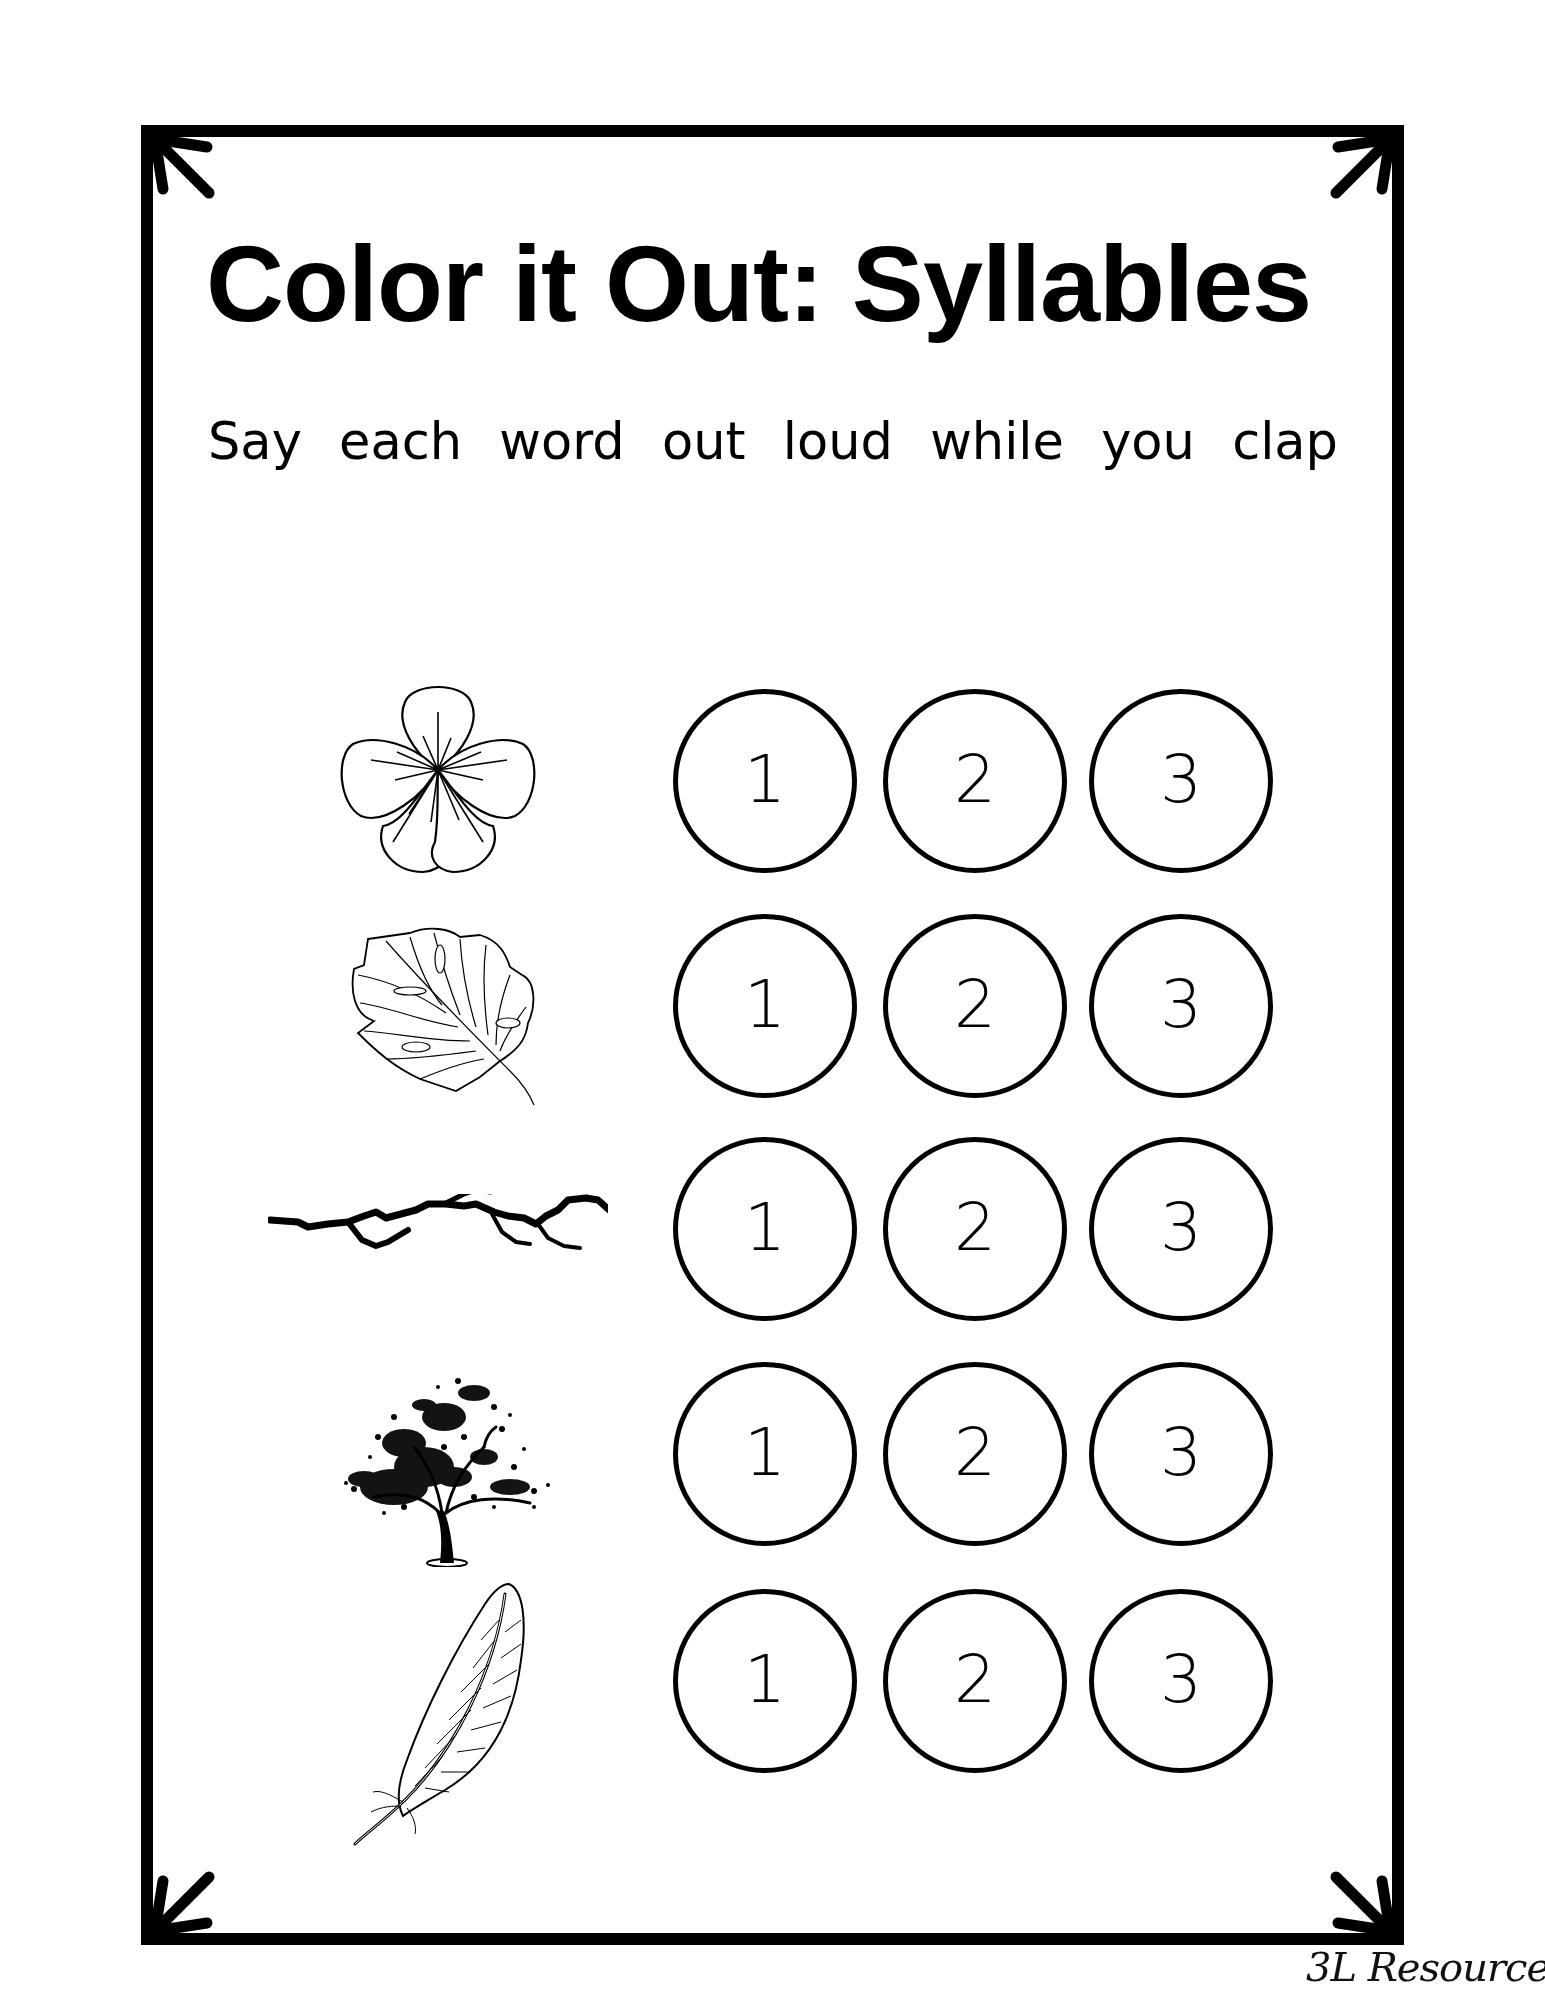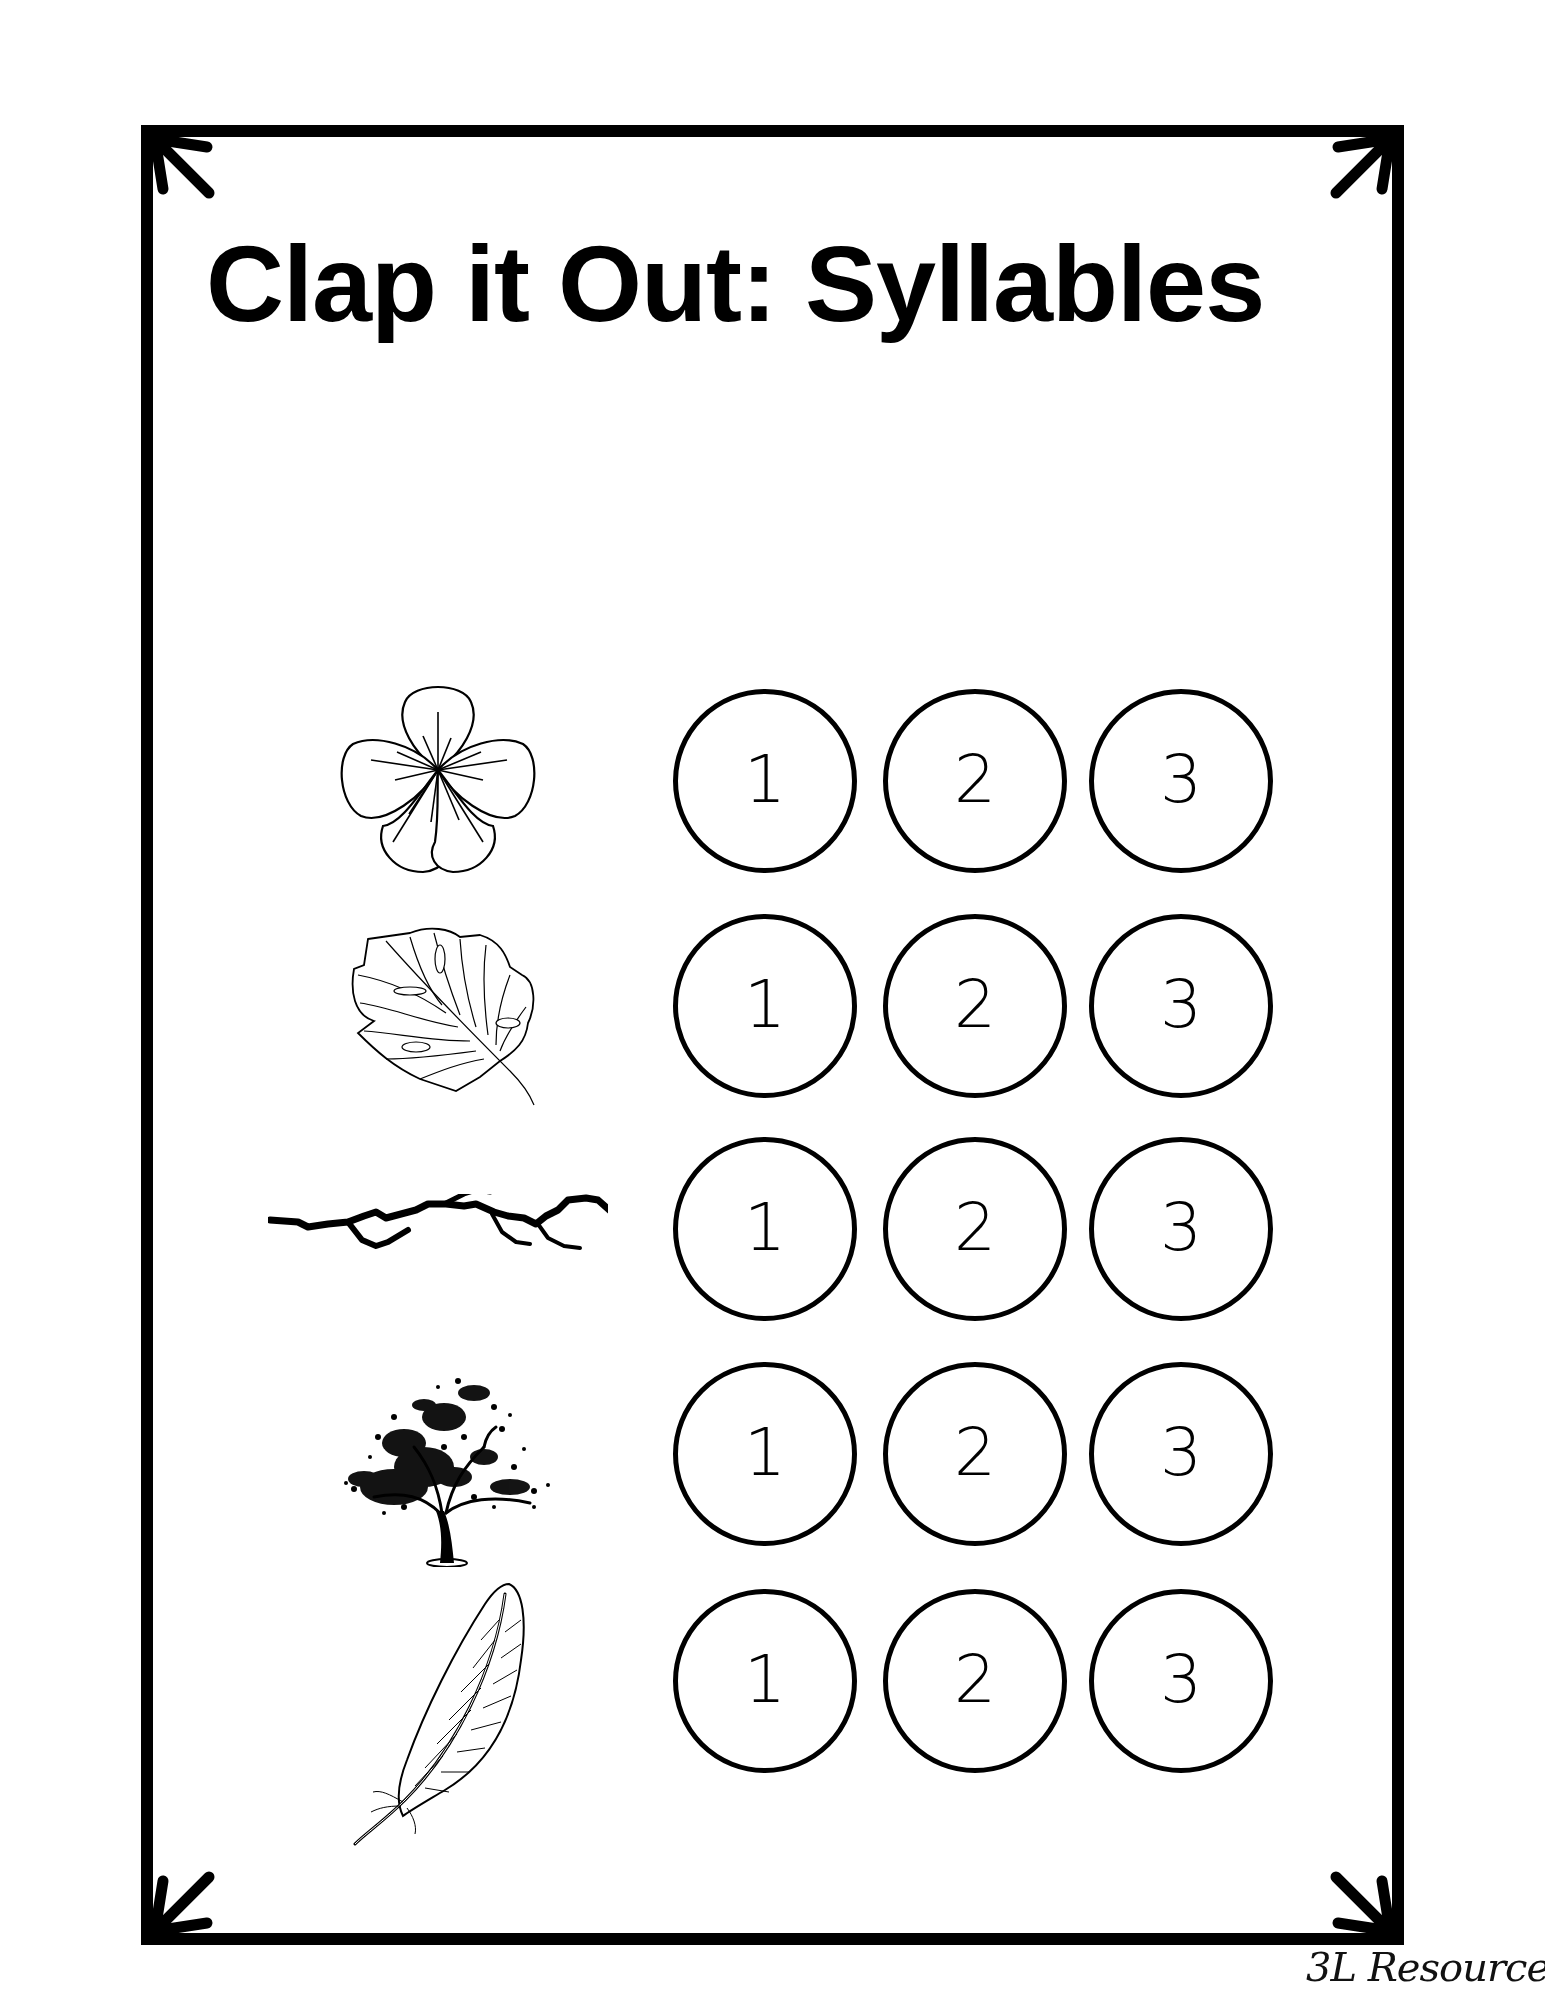--- a/index.html
+++ b/index.html
@@ -65,23 +65,24 @@
     </g>
   </svg>
   <svg class="corner" style="left:1308px; top:1849px;" viewBox="0 0 90 90">
     <g stroke="#000" stroke-width="11" stroke-linecap="round" fill="none">
       <line x1="82" y1="82" x2="28" y2="28"></line>
       <line x1="82" y1="82" x2="30" y2="74"></line>
       <line x1="82" y1="82" x2="74" y2="32"></line>
     </g>
   </svg>
 
-  <h1 class="title">Clap it Out: Syllables</h1>
+  <h1 class="title">Color it Out: Syllables</h1>
 
   <p class="instructions">
+    <span class="l1">Say each word out loud while you clap</span>
   </p>
 
   <div class="row" style="top:686px;">
     <svg class="pic" style="left:335px; top:-12px; width:206px; height:200px;" viewBox="0 0 206 200">
       <g fill="#fff" stroke="#000" stroke-width="2.2">
         <path d="M103 96 C 80 80, 60 50, 70 28 C 78 8, 128 8, 136 28 C 146 50, 126 80, 103 96 Z"></path>
         <path d="M103 96 C 80 70, 40 60, 18 70 C 0 82, 4 130, 26 142 C 50 152, 90 120, 103 96 Z"></path>
         <path d="M103 96 C 126 70, 166 60, 188 70 C 206 82, 202 130, 180 142 C 156 152, 116 120, 103 96 Z"></path>
         <path d="M103 96 C 84 120, 66 150, 48 152 C 40 175, 60 198, 88 198 C 110 196, 116 180, 108 165 C 104 140, 104 116, 103 96 Z"></path>
         <path d="M103 96 C 122 120, 140 150, 158 152 C 166 175, 146 198, 118 198 C 100 196, 92 182, 100 168 C 104 140, 102 116, 103 96 Z"></path>

